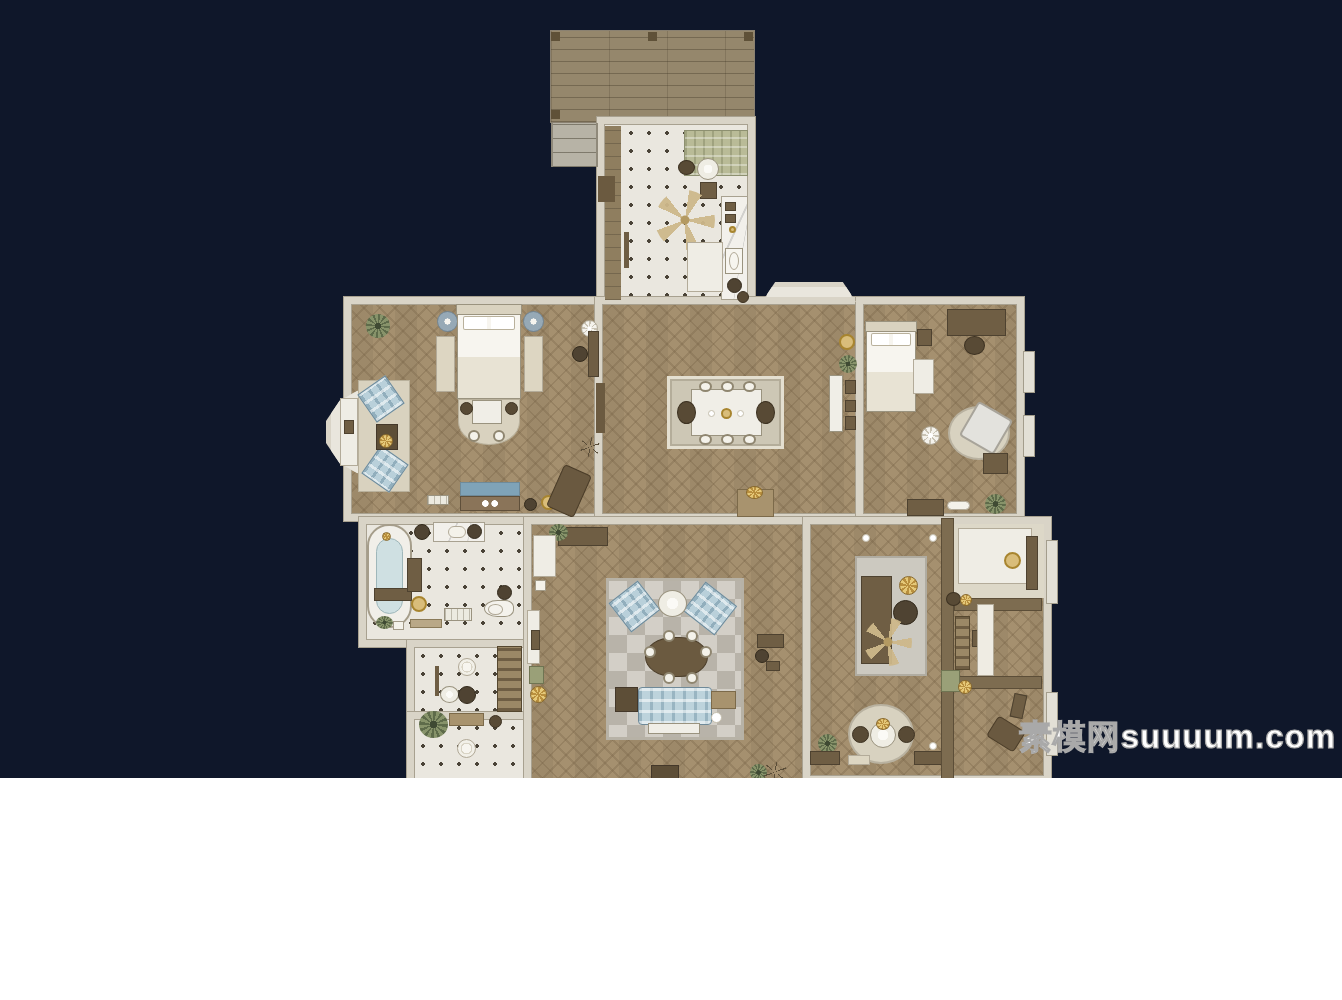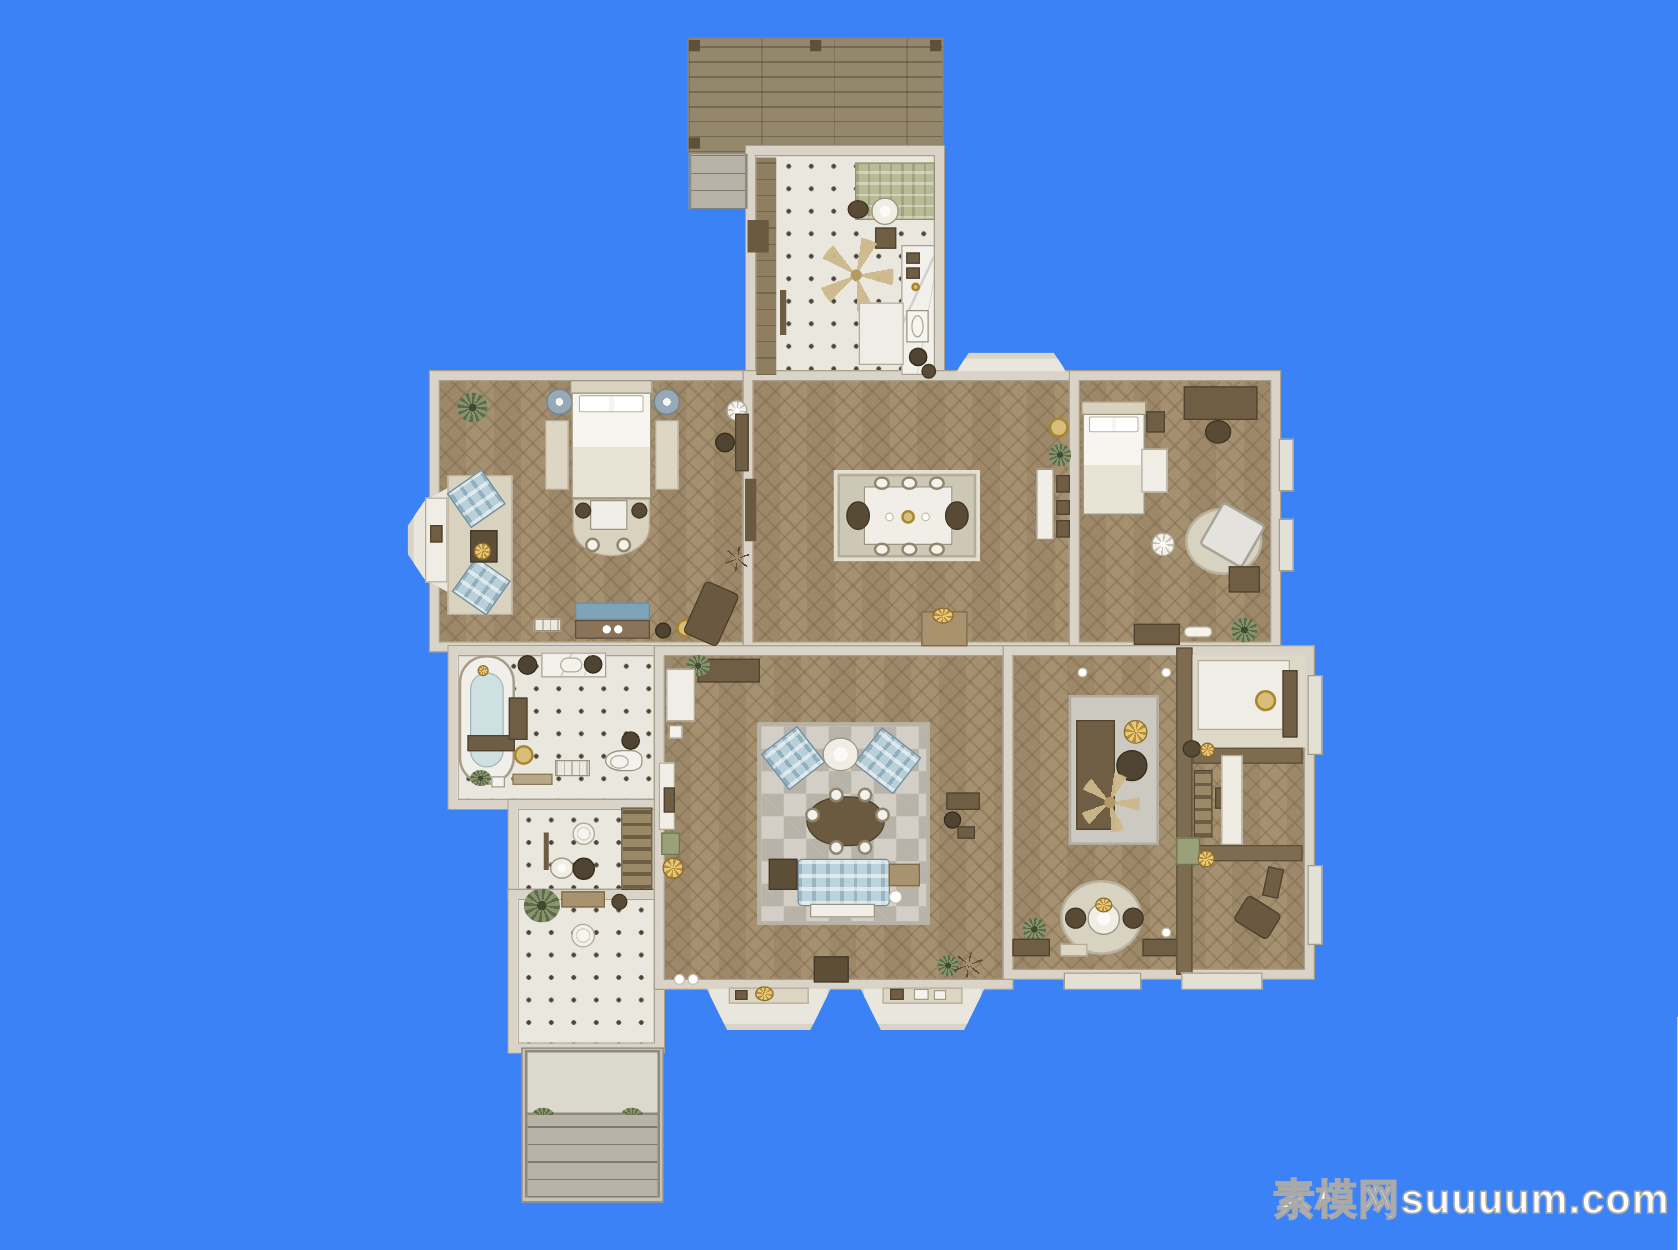--- a/index.html
+++ b/index.html
@@ -1,16 +1,16 @@
 <!DOCTYPE html>
 <html><head>
 <meta charset="utf-8">
 <style>
   html,body{margin:0;padding:0;background:#fff;font-family:"Liberation Sans",sans-serif;}
-  #stage{position:relative;width:1342px;height:1000px;background:#3b82f6;overflow:hidden;}
+  #stage{position:relative;width:1342px;height:778px;background:#0f172a;overflow:hidden;}
   .room{position:absolute;box-sizing:border-box;border:7px solid #d9d4c7;
         box-shadow:0 0 0 1px #a8a190, inset 0 0 0 1px #a8a190;}
   .room.nowall{border:1px solid #8a8171;box-shadow:none;}
   .item{position:absolute;box-sizing:border-box;}
 
   
   .floor-herringbone{background-color:#a5906f;background-image:
      repeating-linear-gradient(45deg, rgba(114,94,66,.28) 0 2px, transparent 2px 11px),
      repeating-linear-gradient(-45deg, rgba(114,94,66,.28) 0 2px, transparent 2px 11px),
      repeating-linear-gradient(90deg, rgba(0,0,0,.05) 0 22px, transparent 22px 44px);}

